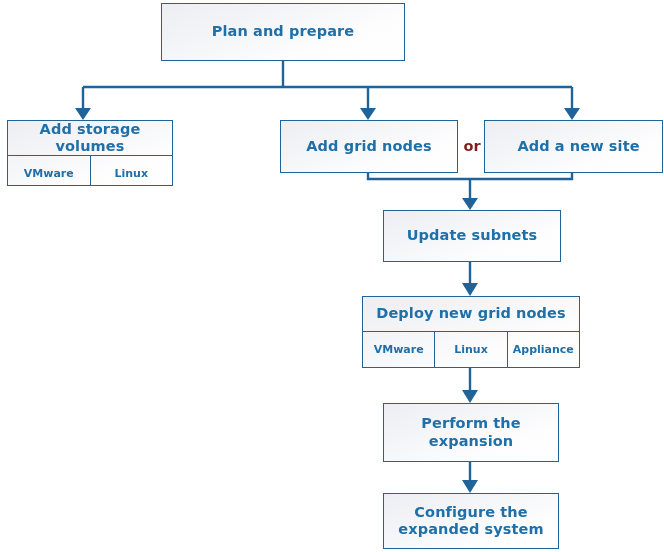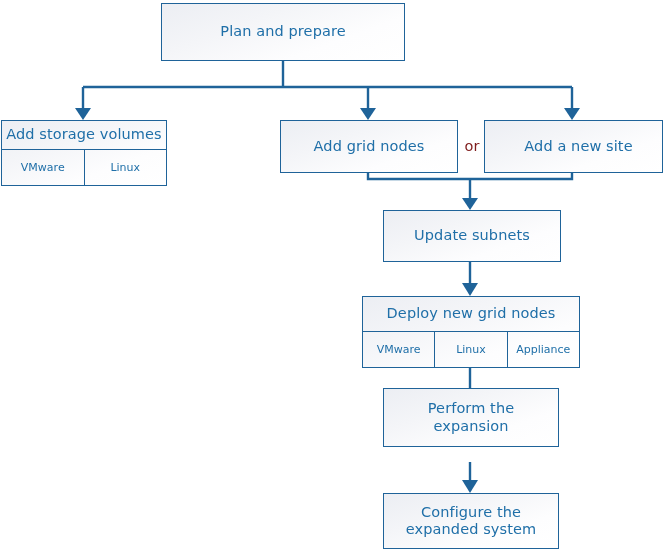--- a/index.html
+++ b/index.html
@@ -13,20 +13,21 @@
     position: relative;
     font-family: "DejaVu Sans", "Liberation Sans", sans-serif;
     overflow: hidden;
   }
   #canvas {
     position: absolute;
     left: 0;
     top: 0;
     width: 596px;
     height: 552px;
+    font-weight: bold;
   }
   .node {
     position: absolute;
     box-sizing: border-box;
     border: 1px solid #1F6399;
     background: linear-gradient(160deg, #eceef3 0%, #f4f5f8 35%, #fdfdfe 70%, #ffffff 100%);
     color: #1F6FA8;
     display: flex;
     flex-direction: column;
     overflow: hidden;
@@ -121,21 +122,21 @@
     <polygon points="462,390 478,390 470,403"></polygon>
 
     <path d="M 470 462 L 470 482"></path>
     <polygon points="462,480 478,480 470,493"></polygon>
   </svg>
 
   <div class="node plain" style="left:161px; top:3px; width:244px; height:58px;">
     <div class="title">Plan and prepare</div>
   </div>
 
-  <div class="node" style="left:1px; top:120px; width:166px; height:66px;">
+  <div class="node" style="left:7px; top:120px; width:166px; height:66px;">
     <div class="title">Add storage volumes</div>
     <div class="subrow">
       <div class="subcell">VMware</div>
       <div class="subcell">Linux</div>
     </div>
   </div>
 
   <div class="node plain" style="left:280px; top:120px; width:178px; height:53px;">
     <div class="title">Add grid nodes</div>
   </div>
@@ -152,21 +153,21 @@
 
   <div class="node" style="left:362px; top:296px; width:218px; height:72px;">
     <div class="title">Deploy new grid nodes</div>
     <div class="subrow">
       <div class="subcell">VMware</div>
       <div class="subcell">Linux</div>
       <div class="subcell">Appliance</div>
     </div>
   </div>
 
-  <div class="node plain" style="left:383px; top:388px; width:176px; height:59px;">
+  <div class="node plain" style="left:383px; top:403px; width:176px; height:59px;">
     <div class="title">Perform the expansion</div>
   </div>
 
   <div class="node plain" style="left:383px; top:493px; width:176px; height:56px;">
     <div class="title">
       <span>
         <span>Configure the</span><br>
         <span>expanded system</span>
       </span>
     </div>

